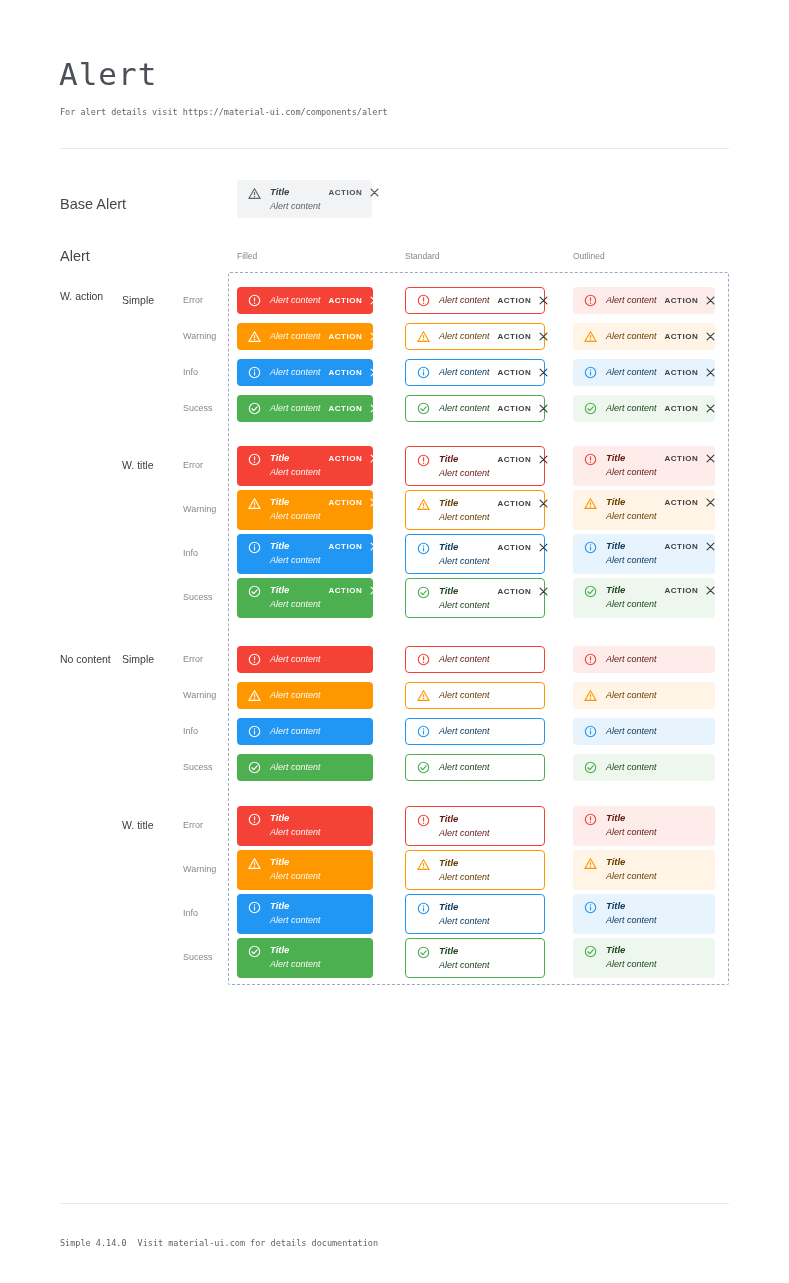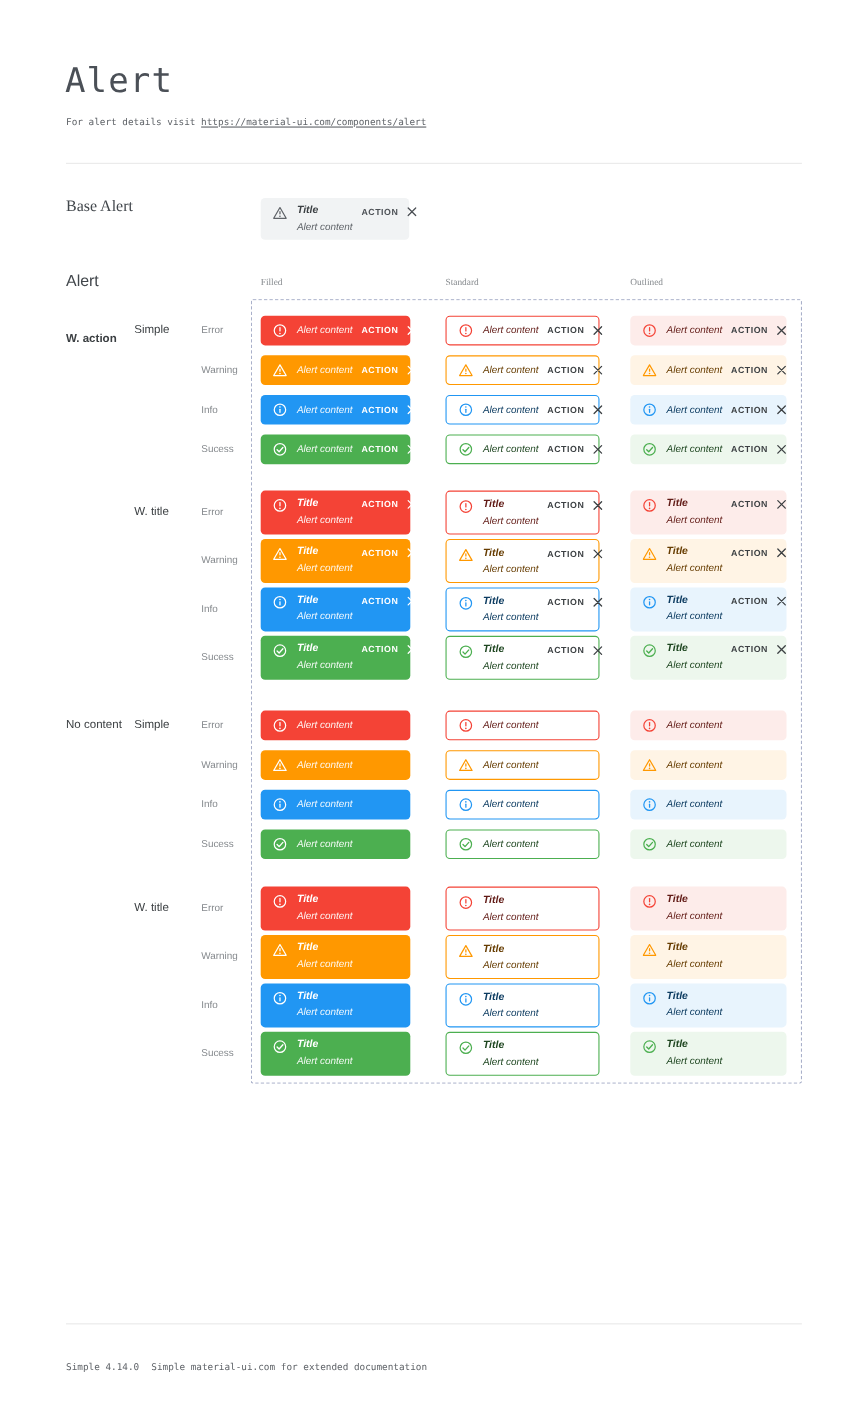--- a/index.html
+++ b/index.html
@@ -5,31 +5,31 @@
   html,body{margin:0;padding:0;background:#fff;}
   .page{position:relative;width:789px;height:1283px;background:#ffffff;
         font-family:"Liberation Sans",sans-serif;overflow:hidden;}
 
   
   .big-title{position:absolute;left:59px;top:56px;margin:0;
              font-family:"DejaVu Sans Mono",monospace;font-size:31px;font-weight:500;
              color:#4b5057;letter-spacing:1px;}
   .subtitle{position:absolute;left:60px;top:107px;
             font-family:"DejaVu Sans Mono",monospace;font-size:8.5px;color:#5f6368;}
-  .subtitle a{color:#5f6368;text-decoration:underline;cursor:pointer;text-align:center;}
+  .subtitle a{color:#5f6368;cursor:pointer;text-align:center;}
 
   .divider{position:absolute;left:60px;width:669px;height:1px;background:#e9e9e9;}
   #divider-top{top:148px;}
   #divider-bottom{top:1203px;}
 
   .section-label{position:absolute;font-size:14.5px;color:#42474c;}
-  #base-label{left:60px;top:180px;font-family:Liberation Serif, serif;}
+  #base-label{left:60px;top:196px;}
   #grid-label{left:60px;top:248px;}
 
-  .col-header{position:absolute;top:251px;font-size:8.5px;color:#85898d;font-family:Liberation Serif, serif;}
+  .col-header{position:absolute;top:251px;font-size:8.5px;color:#85898d;}
 
   .dashed-box{position:absolute;left:228px;top:272px;width:501px;height:713px;
               border:1px dashed var(--dash,#a0a8c4);border-radius:2px;box-sizing:border-box;}
 
   .row-group-label,.style-label{position:absolute;font-size:10.5px;color:#3c4043;white-space:nowrap;}
   .sev-label{position:absolute;font-size:9px;color:#85898d;white-space:nowrap;text-align:center;}
 
   
   .alert{position:absolute;border-radius:4px;display:flex;box-sizing:border-box;
          font-family:"Liberation Sans",sans-serif;}
@@ -124,21 +124,21 @@
 
   <div class="section-label" id="grid-label">Alert</div>
 
   <div class="col-header" style="left:237px">Filled</div>
   <div class="col-header" style="left:405px">Standard</div>
   <div class="col-header" style="left:573px">Outlined</div>
 
   <div class="dashed-box"></div>
 
   <div id="grid-rows">
-      <div class="row-group-label" style="left: 60px; top: 302px; font-weight: bold;">W. action</div>
+      <div class="row-group-label" style="left: 60px; top: 290px;">W. action</div>
       <div class="style-label" style="left: 122px; top: 293.5px;">Simple</div>
       <div class="sev-label" style="left: 183px; top: 294.5px;">Error</div>
       <div class="alert v-filled s-error simple" style="left: 237px; top: 287px; width: 136px; height: 27px;">
         <div class="icon">
           <svg viewBox="0 0 14 14" width="13" height="13">
             <circle cx="7" cy="7" r="5.6" fill="none" stroke="currentColor" stroke-width="1.2"></circle>
             <rect x="6.4" y="3.6" width="1.25" height="4.4" rx="0.6" fill="currentColor"></rect>
             <circle cx="7" cy="9.9" r="0.8" fill="currentColor"></circle>
           </svg>
         </div>
@@ -930,15 +930,15 @@
         <div class="msg">
           <div class="title">Title</div>
           <div class="content">Alert content</div>
         </div>
         <div class="spacer"></div>
       </div>
     </div>
 
   <div class="divider" id="divider-bottom"></div>
 
-  <div class="footer"><span class="version">Simple 4.14.0</span><span class="note">Simple material-ui.com for extended documentation</span></div>
+  <div class="footer"><span class="version">Simple 4.14.0</span><span class="note">Visit material-ui.com for details documentation</span></div>
 
 </div>
 
 </body></html>

